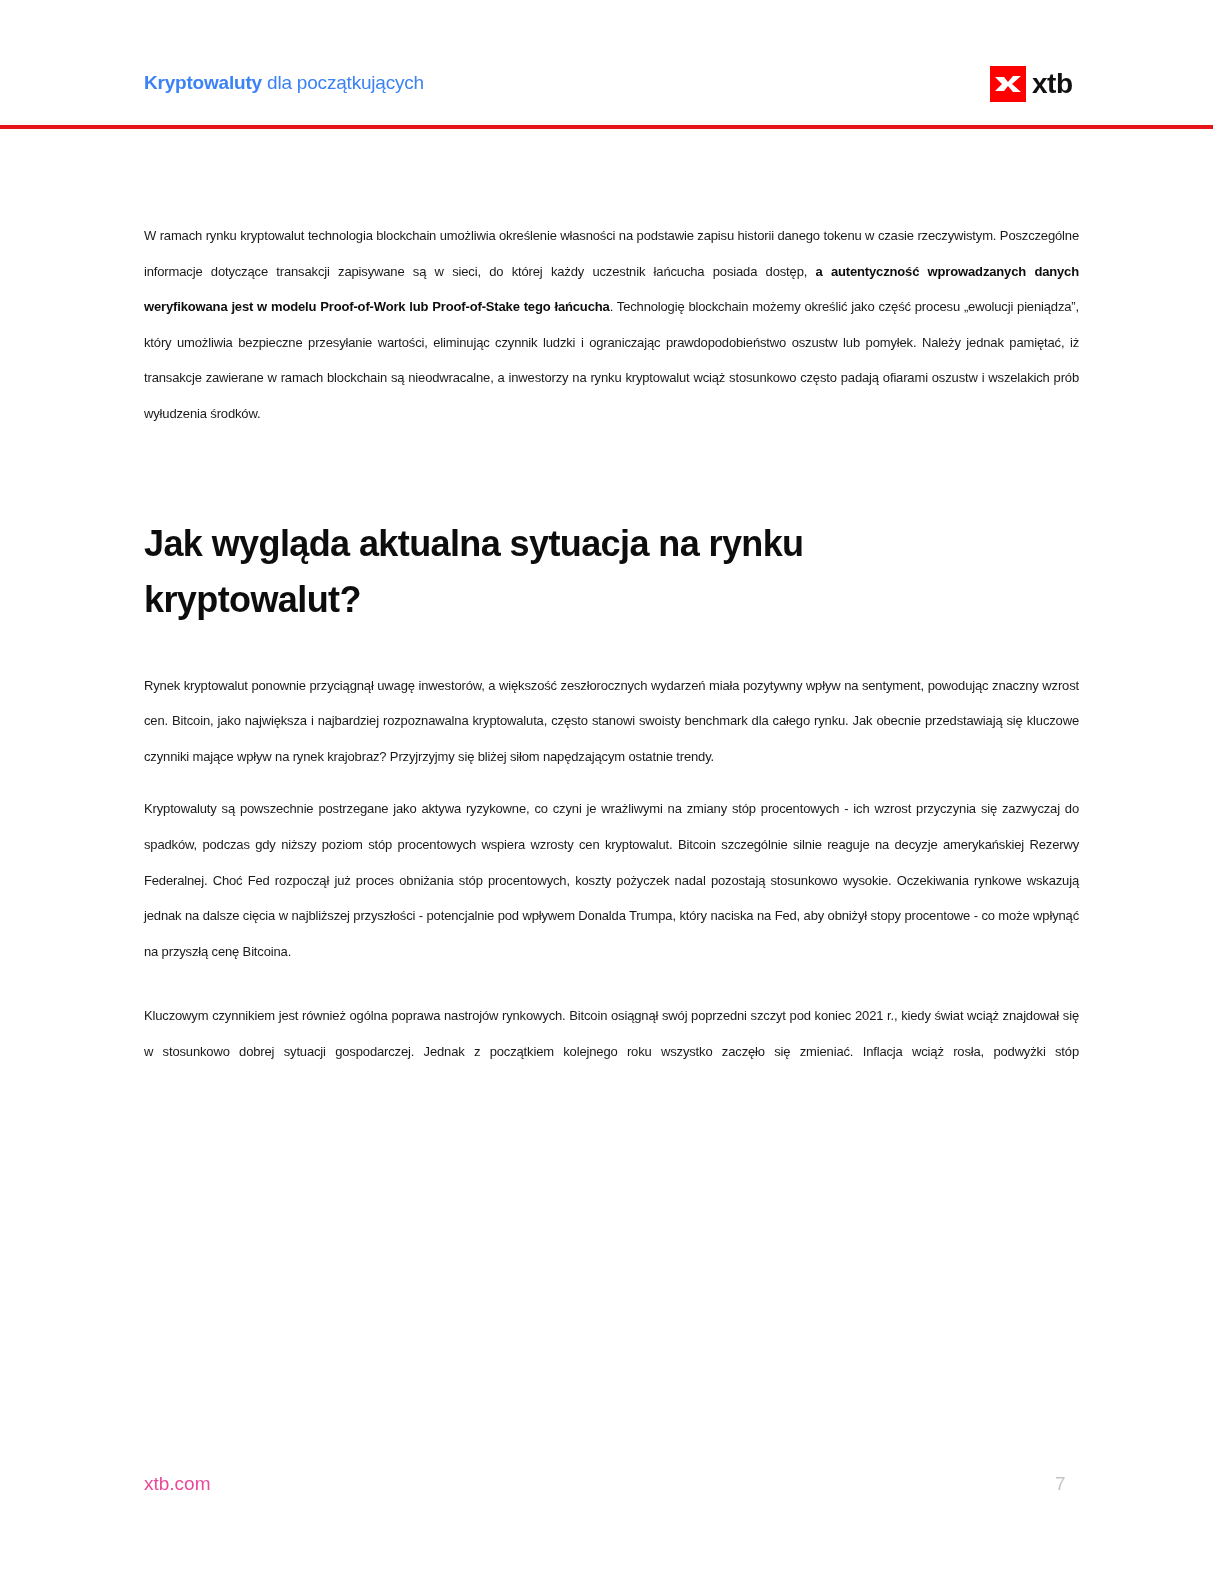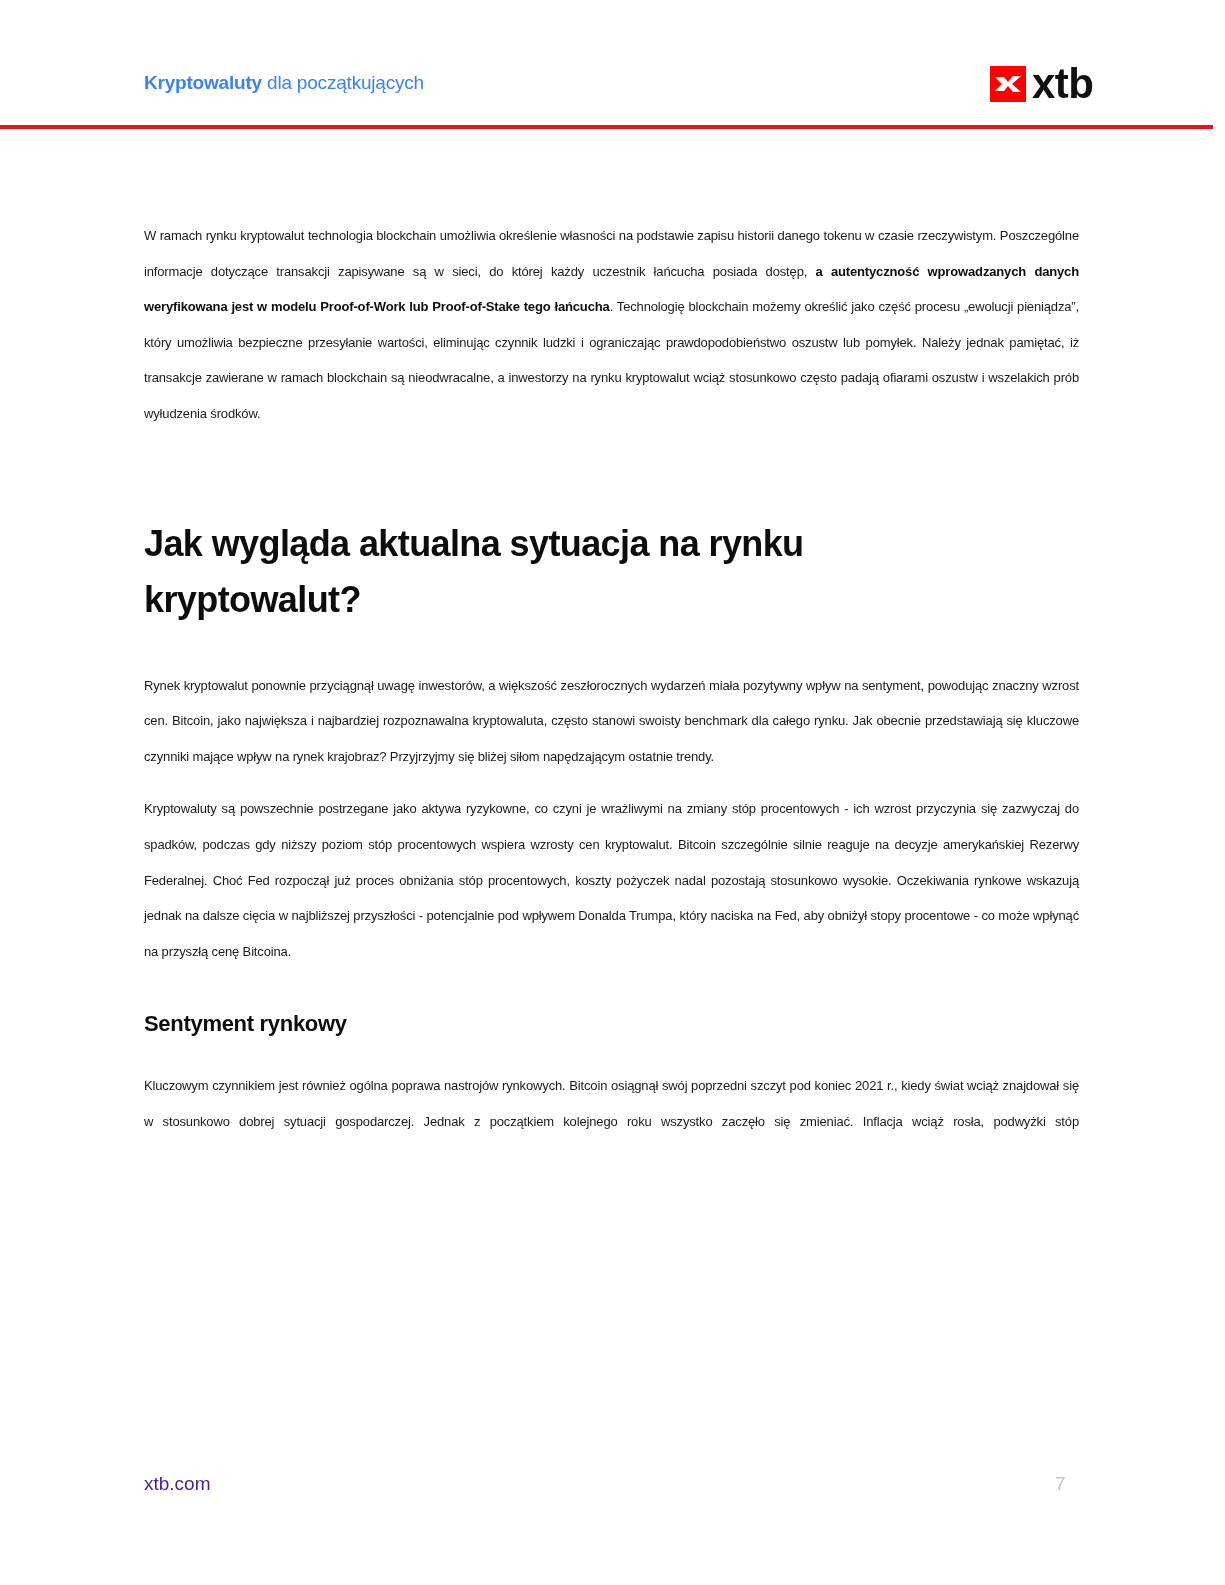--- a/index.html
+++ b/index.html
@@ -41,21 +41,21 @@
     .logo-mark {
       width: 36px;
       height: 36px;
       background: #ff0000;
       display: flex;
       align-items: center;
       justify-content: center;
     }
     .logo-text {
       margin-left: 6px;
-      font-size: 42px;
+      font-size: 28px;
       font-weight: bold;
       color: #111;
       letter-spacing: -0.5px;
       line-height: 36px;
     }
     .red-rule {
       position: absolute;
       left: 0;
       top: 125px;
       width: 1213px;
@@ -91,21 +91,21 @@
       line-height: 30px;
       font-weight: bold;
       color: #0d0d0d;
       letter-spacing: -0.3px;
     }
     .footer-left {
       position: absolute;
       left: 144px;
       top: 1473px;
       font-size: 19px;
-      color: #4c1d95;
+      color: #ec4899;
     }
     .footer-right {
       position: absolute;
       left: 1055px;
       top: 1473px;
       font-size: 19px;
       color: #c4c4c4;
     }
   </style>
 </head>
@@ -128,19 +128,18 @@
 <div class="content">
   <p class="body"><span>W ramach rynku kryptowalut technologia blockchain umożliwia określenie własności na podstawie zapisu historii danego tokenu w czasie rzeczywistym. Poszczególne informacje dotyczące transakcji zapisywane są w sieci, do której każdy uczestnik łańcucha posiada dostęp, </span><b>a autentyczność wprowadzanych danych weryfikowana jest w modelu Proof-of-Work lub Proof-of-Stake tego łańcucha</b><span>. Technologię blockchain możemy określić jako część procesu „ewolucji pieniądza”, który umożliwia bezpieczne przesyłanie wartości, eliminując czynnik ludzki i ograniczając prawdopodobieństwo oszustw lub pomyłek. Należy jednak pamiętać, iż transakcje zawierane w ramach blockchain są nieodwracalne, a inwestorzy na rynku kryptowalut wciąż stosunkowo często padają ofiarami oszustw i wszelakich prób wyłudzenia środków.</span></p>
 
   <h1 class="section" style="margin-top:84px; width:720px;">Jak wygląda aktualna sytuacja na rynku kryptowalut?</h1>
 
   <p class="body" style="margin-top:40px;">Rynek kryptowalut ponownie przyciągnął uwagę inwestorów, a większość zeszłorocznych wydarzeń miała pozytywny wpływ na sentyment, powodując znaczny wzrost cen. Bitcoin, jako największa i najbardziej rozpoznawalna kryptowaluta, często stanowi swoisty benchmark dla całego rynku. Jak obecnie przedstawiają się kluczowe czynniki mające wpływ na rynek krajobraz? Przyjrzyjmy się bliżej siłom napędzającym ostatnie trendy.</p>
 
 
   <p class="body" style="margin-top:17px;">Kryptowaluty są powszechnie postrzegane jako aktywa ryzykowne, co czyni je wrażliwymi na zmiany stóp procentowych - ich wzrost przyczynia się zazwyczaj do spadków, podczas gdy niższy poziom stóp procentowych wspiera wzrosty cen kryptowalut. Bitcoin szczególnie silnie reaguje na decyzje amerykańskiej Rezerwy Federalnej. Choć Fed rozpoczął już proces obniżania stóp procentowych, koszty pożyczek nadal pozostają stosunkowo wysokie. Oczekiwania rynkowe wskazują jednak na dalsze cięcia w najbliższej przyszłości - potencjalnie pod wpływem Donalda Trumpa, który naciska na Fed, aby obniżył stopy procentowe - co może wpłynąć na przyszłą cenę Bitcoina.</p>
 
-  <h2 class="sub" style="margin-top:40px;">Sentyment rynkowy</h2>
 
   <p class="body" style="margin-top:29px; text-align-last: justify;">Kluczowym czynnikiem jest również ogólna poprawa nastrojów rynkowych. Bitcoin osiągnął swój poprzedni szczyt pod koniec 2021 r., kiedy świat wciąż znajdował się w stosunkowo dobrej sytuacji gospodarczej. Jednak z początkiem kolejnego roku wszystko zaczęło się zmieniać. Inflacja wciąż rosła, podwyżki stóp</p>
 </div>
 
 <div class="footer-left">xtb.com</div>
 <div class="footer-right">7</div>
 
 </body></html>

